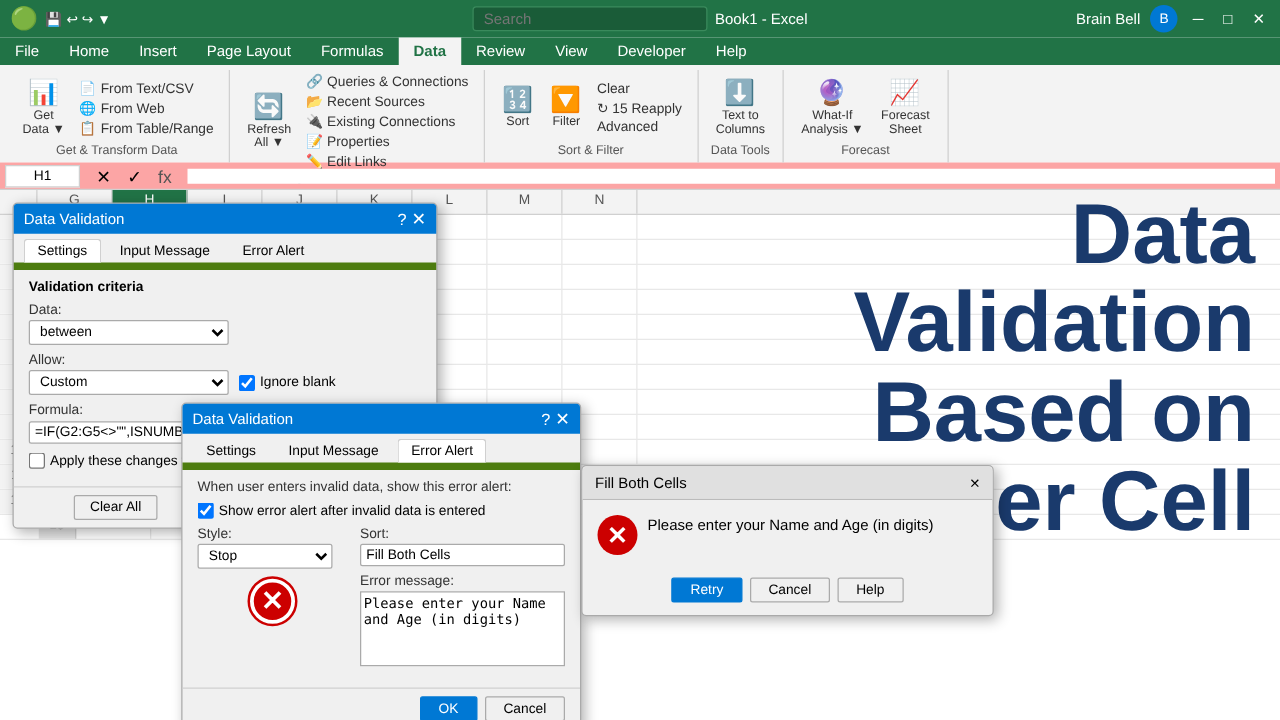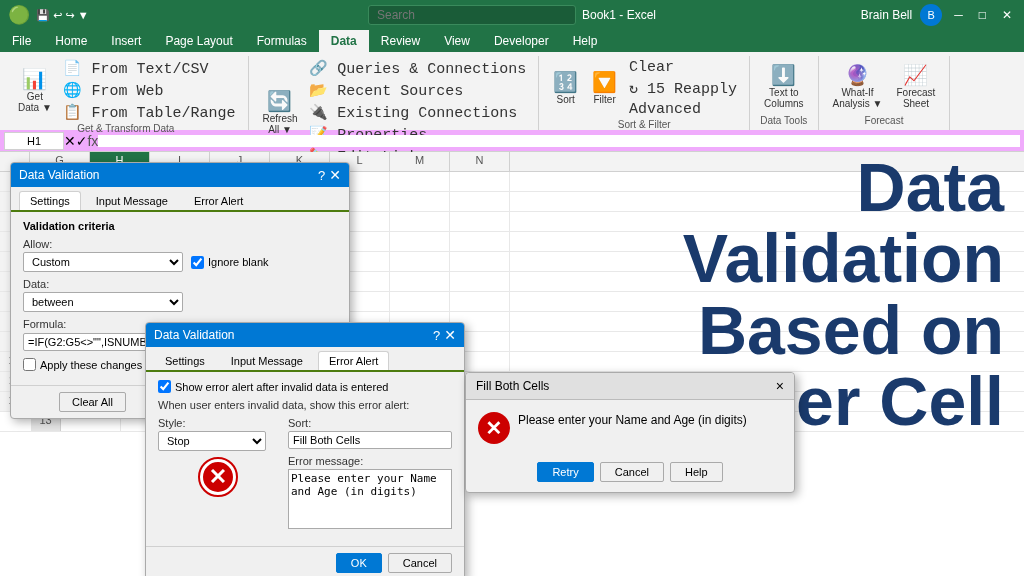--- a/index.html
+++ b/index.html
@@ -77,36 +77,35 @@
       color: #333;
       text-align: center;
     }
     .ribbon-btn-icon { font-size: 20px; line-height: 1; margin-bottom: 2px; }
     .ribbon-btn-small {
       display: flex;
       align-items: center;
       gap: 3px;
       padding: 1px 4px;
       cursor: pointer;
-      font-size: 15px;
+      font-size: 11px;
       border-radius: 2px;
       color: #333;
-      font-family: Liberation Mono, monospace;
     }
     .ribbon-col { display: flex; flex-direction: column; gap: 1px; justify-content: center; }
 
     
     .formula-area {
-      background: #f0abfc;
+      background: #fca5a5;
       border-bottom: 1px solid #d0d0d0;
       height: 22px;
       display: flex;
       align-items: center;
       padding: 0 4px;
-      gap: 0;
+      gap: 13px;
     }
     .name-box {
       border: 1px solid #d0d0d0;
       width: 60px;
       height: 18px;
       font-size: 11px;
       padding: 0 3px;
       text-align: center;
     }
 
@@ -163,21 +162,21 @@
     }
     .dialog-titlebar-btn {
       background: none;
       border: none;
       color: white;
       cursor: pointer;
       font-size: 14px;
     }
     .dialog-tabs {
       display: flex;
-      border-bottom: 2px solid #4d7c0f;
+      border-bottom: 6px solid #4d7c0f;
       padding: 4px 8px 0;
       gap: 4px;
     }
     .dialog-tab {
       padding: 3px 10px;
       font-size: 11px;
       cursor: pointer;
       border: 1px solid transparent;
       border-bottom: none;
       border-radius: 3px 3px 0 0;
@@ -272,21 +271,21 @@
   </style>
 </head>
 <body>
 
 <div class="title-bar">
   <div class="title-bar-left">
     <span style="font-size:18px;">🟢</span>
     <span style="font-size:11px;">💾 ↩ ↪ ▼</span>
   </div>
   <div style="position:absolute;left:50%;transform:translateX(-50%);display:flex;align-items:center;gap:6px;">
-    <input class="search-box" style="background: rgb(26, 92, 56); border: 1px solid rgb(58, 138, 92); color: white; padding: 2px 8px; width: 208px; font-size: 12px; border-radius: 3px;" placeholder="Search">
+    <input class="search-box" style="background: rgb(26, 92, 56); border: 1px solid rgb(58, 138, 92); color: white; padding: 2px 8px; width: 188px; font-size: 12px; border-radius: 3px;" placeholder="Search">
     <span style="color:white;font-size:12px;">Book1 - Excel</span>
   </div>
   <div class="title-bar-right">
     <span style="color:white;font-size:12px;">Brain Bell</span>
     <span style="background:#0078d4;border-radius:50%;width:22px;height:22px;display:inline-flex;align-items:center;justify-content:center;color:white;font-size:11px;">B</span>
     <span style="color:white;cursor:pointer;padding:0 4px;">─</span>
     <span style="color:white;cursor:pointer;padding:0 4px;">□</span>
     <span style="color:white;cursor:pointer;padding:0 4px;">✕</span>
   </div>
 </div>
@@ -569,38 +568,38 @@
       </div>
     </div>
     <div class="dialog-tabs">
       <div class="dialog-tab active">Settings</div>
       <div class="dialog-tab">Input Message</div>
       <div class="dialog-tab">Error Alert</div>
     </div>
     <div class="dialog-body">
       <div style="font-size:11px;font-weight:bold;margin-bottom:6px;">Validation criteria</div>
       <div class="form-row">
+        <div class="form-label">Data:</div>
+        <select class="form-select" style="width:160px;">
+          <option>between</option>
+        </select>
+      </div>
+      <div class="form-row">
         <div class="form-label">Allow:</div>
         <div style="display:flex;align-items:center;gap:8px;">
           <select class="form-select" style="width:160px;">
             <option>Custom</option>
           </select>
           <label class="checkbox-row">
             <input type="checkbox" checked="" style="">
             <span>Ignore blank</span>
           </label>
         </div>
       </div>
       <div class="form-row">
-        <div class="form-label">Data:</div>
-        <select class="form-select" style="width:160px;">
-          <option>between</option>
-        </select>
-      </div>
-      <div class="form-row">
         <div class="form-label">Formula:</div>
         <div style="display:flex;align-items:center;gap:4px;">
           <input class="form-input" style="width: 270px;" value="=IF(G2:G5&lt;&gt;&quot;&quot;,ISNUMBER(H2:H5),FALSE)">
           <span style="cursor:pointer;font-size:14px;border:1px solid #aaa;padding:1px 3px;background:#f0f0f0;">⬆</span>
         </div>
       </div>
       <div class="form-row">
         <label class="checkbox-row">
           <input type="checkbox" style="">
           <span>Apply these changes to</span>
@@ -623,27 +622,27 @@
         <button class="dialog-titlebar-btn">✕</button>
       </div>
     </div>
     <div class="dialog-tabs">
       <div class="dialog-tab">Settings</div>
       <div class="dialog-tab">Input Message</div>
       <div class="dialog-tab active">Error Alert</div>
     </div>
     <div class="dialog-body">
       <div class="form-row">
+        <div class="form-label">When user enters invalid data, show this error alert:</div>
+      </div>
+      <div class="form-row">
         <label class="checkbox-row">
           <input type="checkbox" checked="" style="">
           <span>Show error alert after invalid data is entered</span>
         </label>
-      </div>
-      <div class="form-row">
-        <div class="form-label">When user enters invalid data, show this error alert:</div>
       </div>
       <div style="display:flex;gap:10px;">
         <div class="form-row" style="flex:0 0 120px;">
           <div class="form-label">Style:</div>
           <select class="form-select" style="width:108px;">
             <option>Stop</option>
           </select>
           
           <div style="margin-top:8px;display:flex;justify-content:center;">
             <div style="width:36px;height:36px;background:#cc0000;border-radius:50%;border:3px solid #fff;outline:2px solid #cc0000;display:flex;align-items:center;justify-content:center;color:white;font-size:22px;font-weight:bold;">✕</div>

